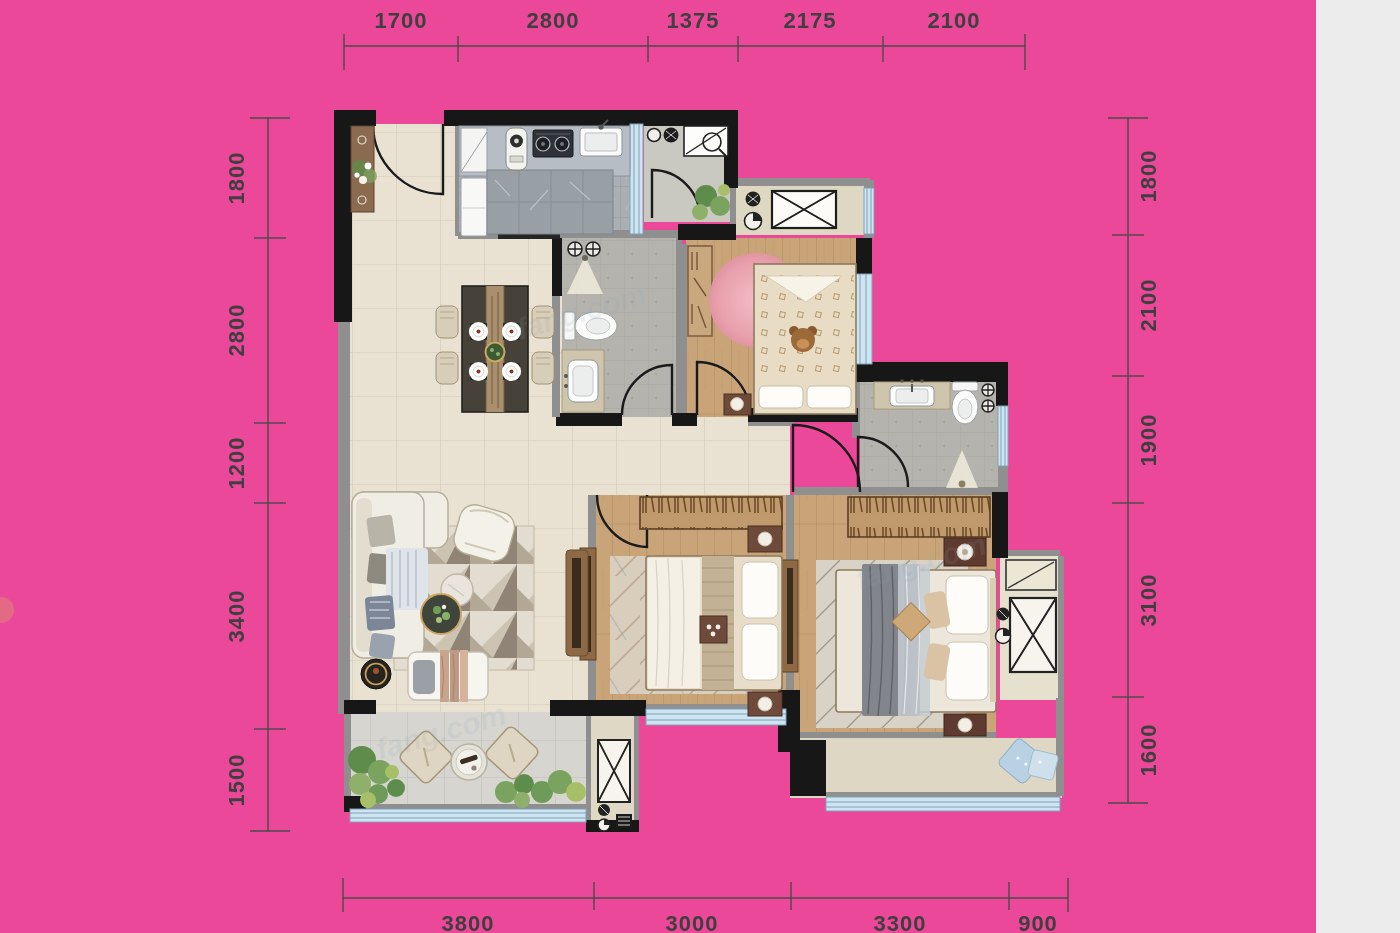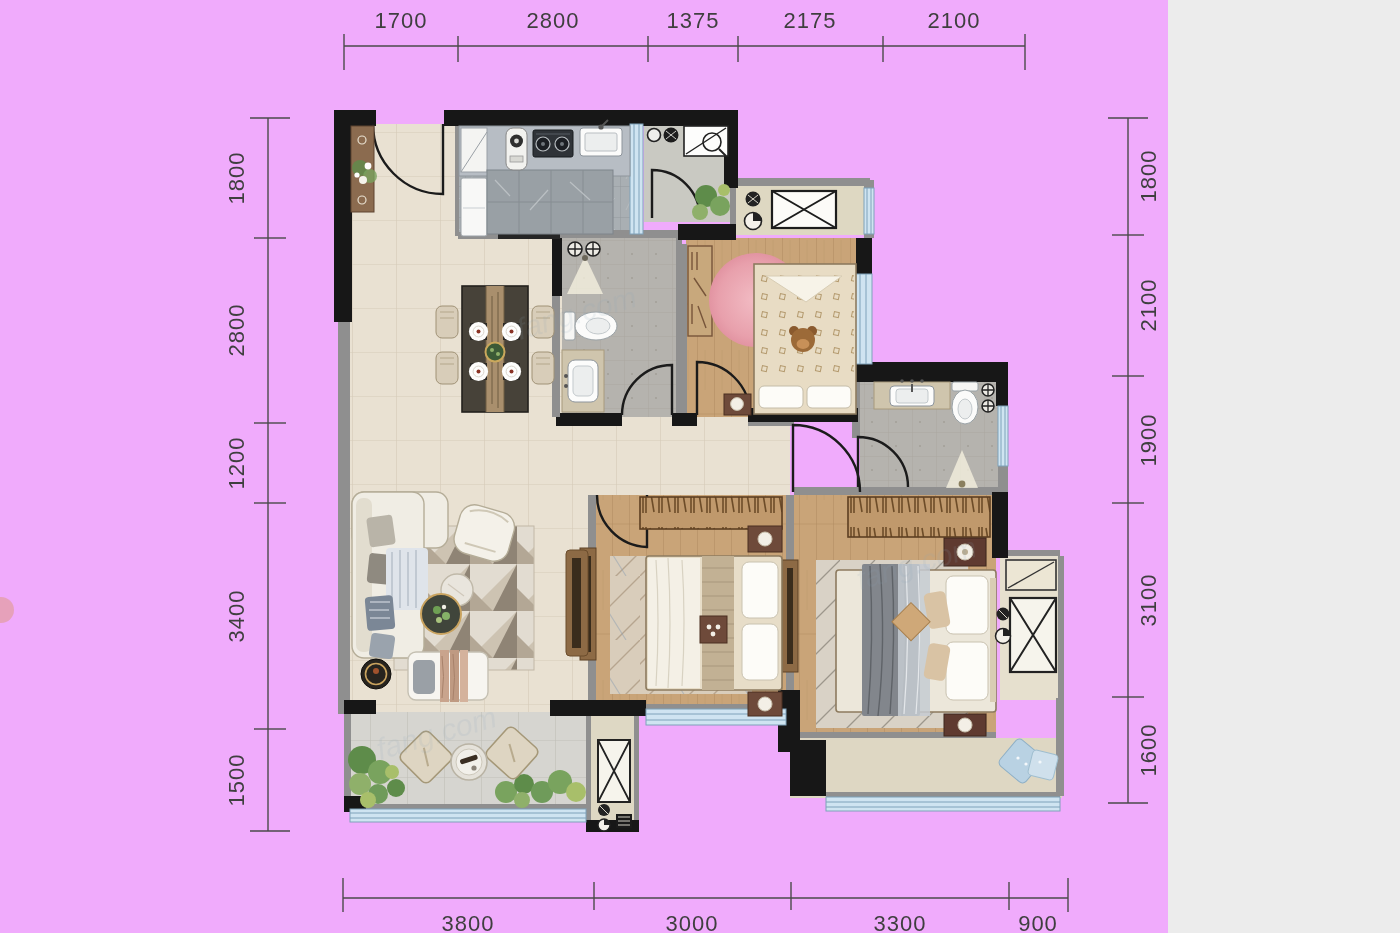--- a/index.html
+++ b/index.html
@@ -1,17 +1,17 @@
 <!DOCTYPE html>
 <html><head>
 <meta charset="utf-8">
 <style>
   html,body{margin:0;padding:0;background:#ececec;}
-  .stage{width:1168px;height:933px;position:relative;background:#f0abfc;overflow:hidden;
-         font-family:"Liberation Sans", sans-serif;}
+  .stage{width:1316px;height:933px;position:relative;background:#ec4899;overflow:hidden;
+         font-family:"Liberation Sans", sans-serif;font-weight:bold;}
   svg{display:block;}
   text.dim{font-size:22px;fill:#3f3f3f;letter-spacing:1px;}
   .wm{font-size:30px;fill:#8aa4b8;opacity:.12;font-style:italic;}
 </style>
 </head>
 <body>
 
 <div class="stage">
 <svg width="1400" height="933" viewBox="0 0 1400 933">
   <defs>

